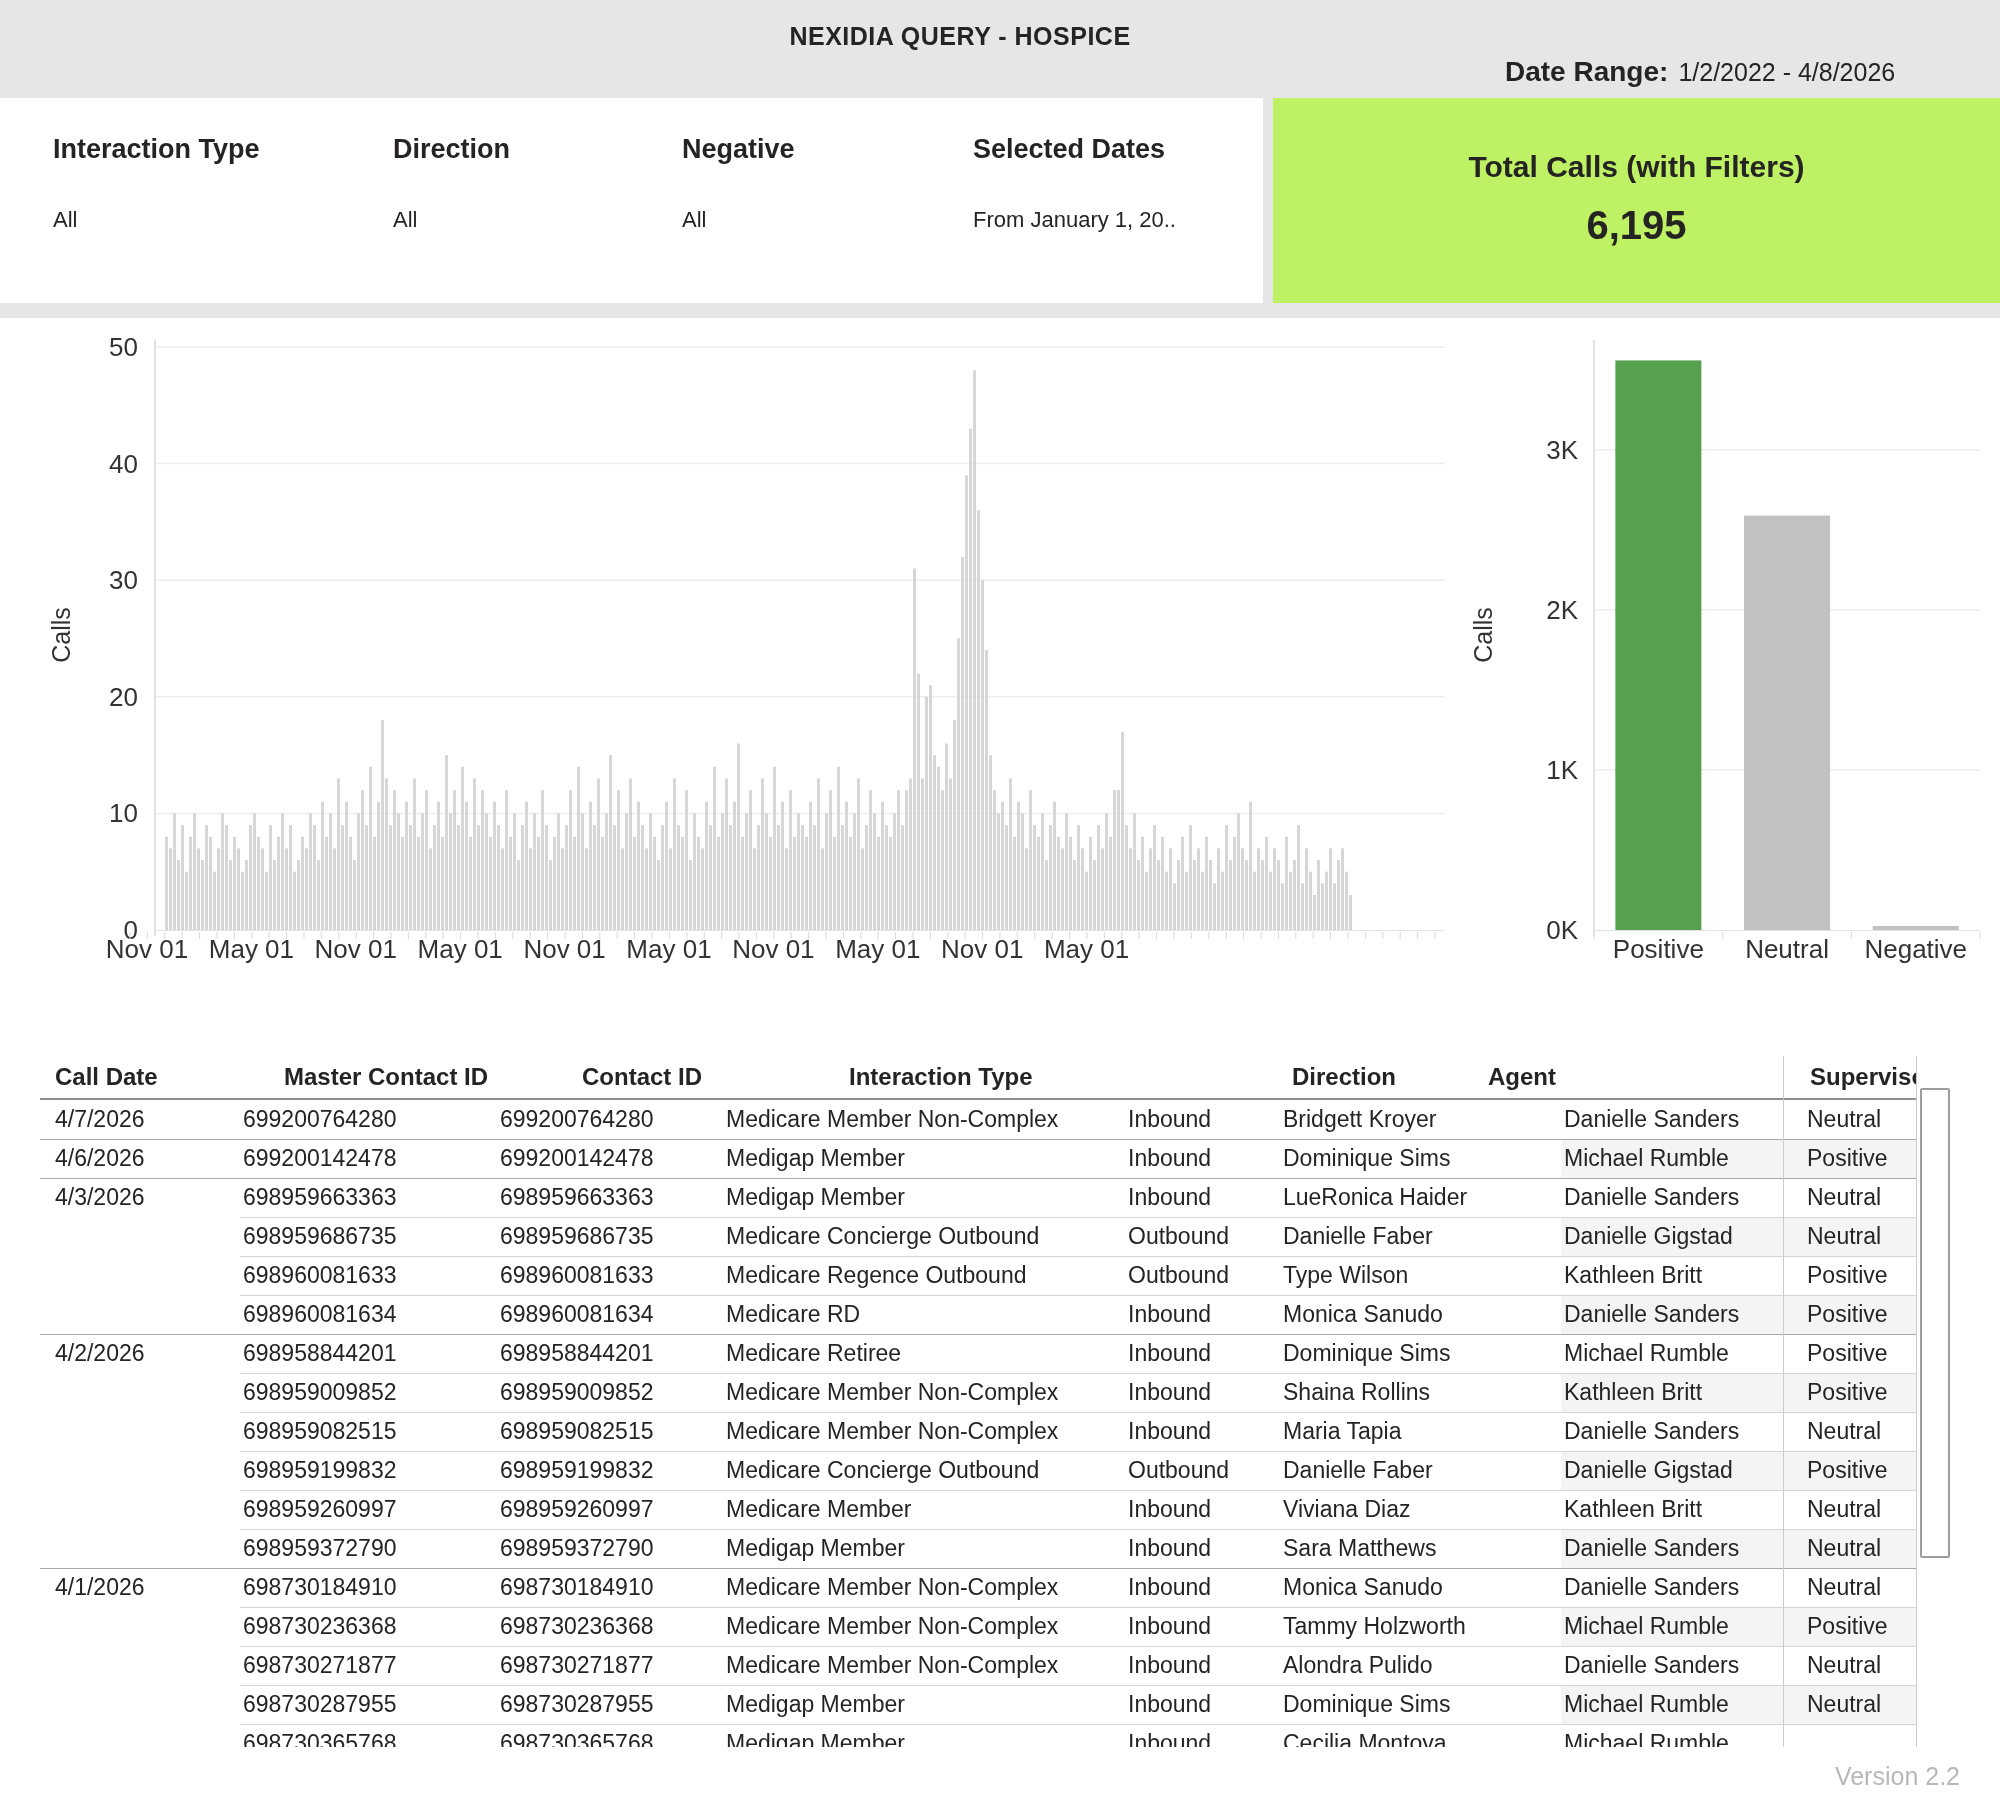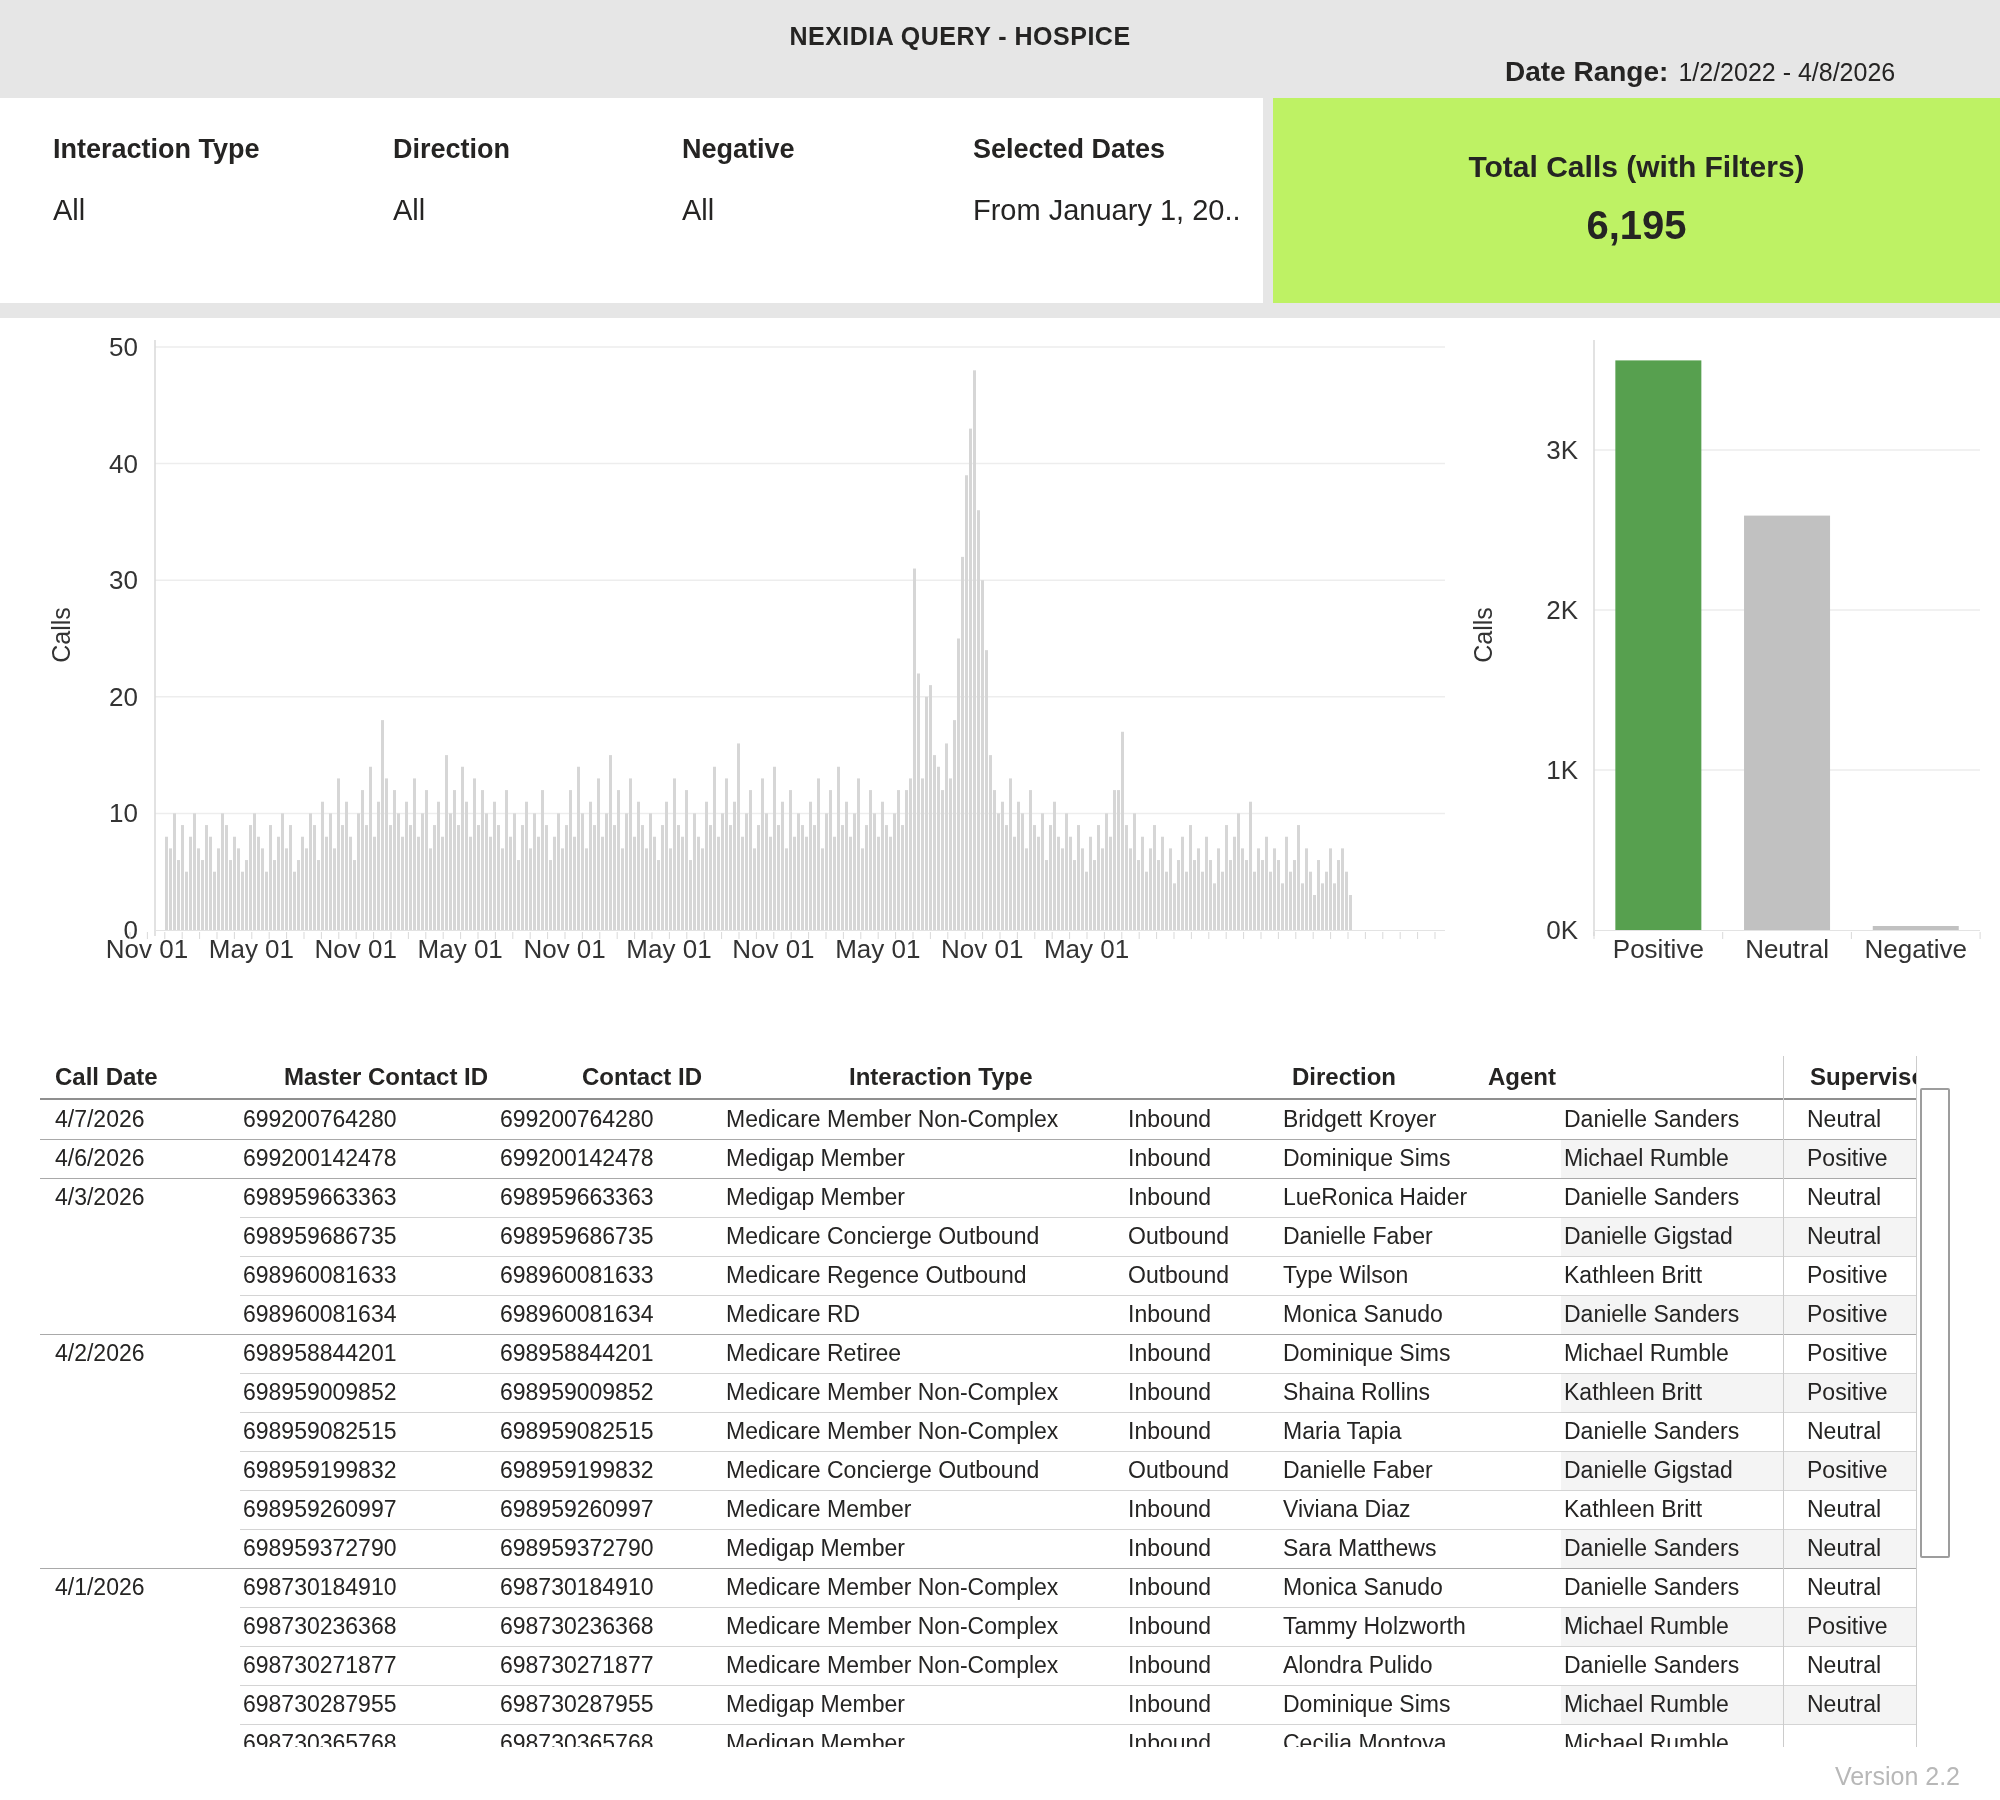--- a/index.html
+++ b/index.html
@@ -10,21 +10,21 @@
   
   #top-region { left:0; top:0; width:2000px; height:318px; background:#e6e6e6; }
   #page-title { left:0; top:22px; width:1920px; text-align:center;
     font-size:25px; font-weight:bold; letter-spacing:0.5px; }
   #date-range { left:1505px; top:56px; font-size:25px; }
   #date-range b { font-size:28px; margin-right:10px; }
 
   #filters-panel { left:0; top:98px; width:1263px; height:205px; background:#ffffff; }
   .filter-block { position:absolute; top:36px; }
   .filter-label { font-size:27px; font-weight:bold; }
-  .filter-value { font-size:29px; margin-top:29px; cursor:pointer; }
+  .filter-value { font-size:22px; margin-top:42px; cursor:pointer; }
 
   #kpi-panel { left:1273px; top:98px; width:727px; height:205px; background:#bef264; text-align:center; }
   #kpi-title { margin-top:52px; font-size:30px; font-weight:bold; }
   #kpi-value { margin-top:19px; font-size:40px; font-weight:bold; }
 
   #charts-svg { left:0; top:318px; }
 
   
   #table-wrap { left:40px; top:1056px; width:1877px; height:691px; overflow:hidden;
     border-right:1px solid #cccccc; }

